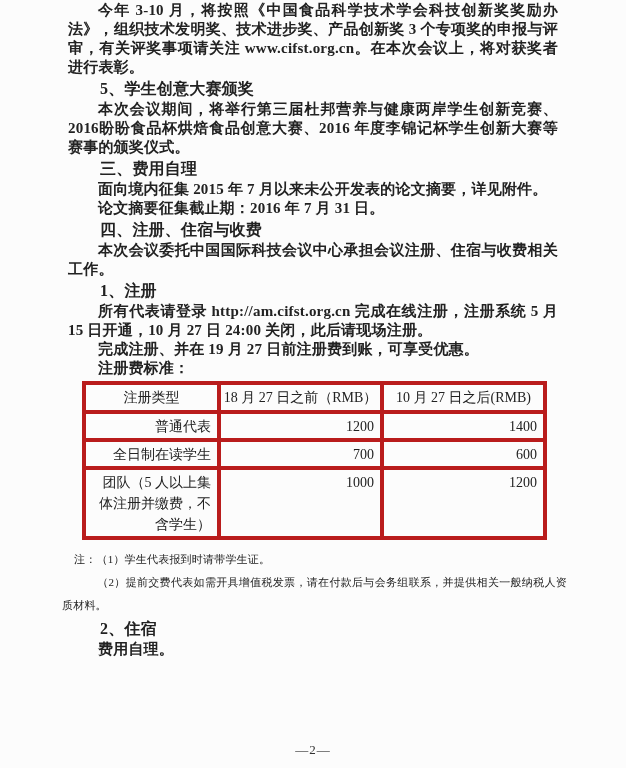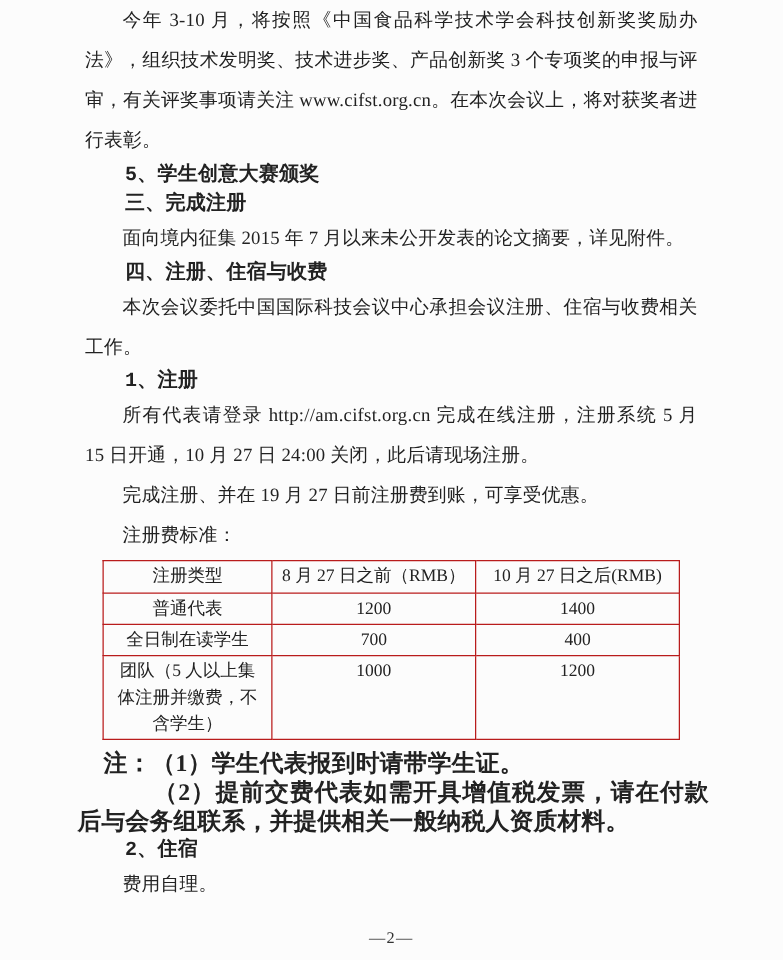--- a/index.html
+++ b/index.html
@@ -13,70 +13,70 @@
     overflow:hidden;
   }
   .content {
     position:absolute;
     left:68px; top:1px;
     width:490px;
   }
   .para {
     margin:0;
     font-size:15px;
-    line-height:32px;
+    line-height:19px;
     text-align:justify;
     text-indent:2em;
     letter-spacing:0.2px;
+    font-weight:bold;
   }
   .heading {
     margin:0;
     font-size:16px;
     line-height:23px;
     font-weight:bold;
     text-indent:2em;
-    font-family:Liberation Mono, monospace;
+    font-family:Liberation Serif, serif;
     letter-spacing:0.2px;
   }
   .fee-table-wrap {
     margin:3px 0 8px 14px;
   }
   table.fee-table {
     border-collapse:collapse;
     table-layout:fixed;
     width:461px;
     font-size:14px;
   }
   table.fee-table th, table.fee-table td {
-    border:1px solid #b91c1c;
+    border:4px solid #b91c1c;
   }
   table.fee-table th {
     font-weight:normal;
     text-align:center;
     height:23px;
     padding:1px 2px;
     line-height:21px;
     overflow:hidden;
     white-space:nowrap;
   }
   table.fee-table td {
-    text-align:center;
+    text-align:right;
     vertical-align:top;
     padding:2px 6px 1px 6px;
     line-height:21px;
     height:21px;
   }
   .notes {
     margin-left:-6px;
     width:505px;
-    font-size:19px;
+    font-size:11px;
     line-height:23px;
     text-align:justify;
     letter-spacing:0.2px;
-    font-weight:bold;
   }
   .note-line { margin:0; }
   .note-indent-1 { text-indent:1.1em; }
   .note-indent-3 { text-indent:3.2em; }
   .page-footer {
     position:absolute;
     left:0; right:0;
     bottom:10px;
     text-align:center;
     font-size:13px;
@@ -87,24 +87,26 @@
 </head>
 <body>
 
 <div class="page">
   <div class="content">
 
     <p class="para">今年 3-10 月，将按照《中国食品科学技术学会科技创新奖奖励办法》，组织技术发明奖、技术进步奖、产品创新奖 3 个专项奖的申报与评审，有关评奖事项请关注 www.cifst.org.cn。在本次会议上，将对获奖者进行表彰。</p>
 
     <p class="heading">5、学生创意大赛颁奖</p>
 
+    <p class="para">本次会议期间，将举行第三届杜邦营养与健康两岸学生创新竞赛、2016盼盼食品杯烘焙食品创意大赛、2016 年度李锦记杯学生创新大赛等赛事的颁奖仪式。</p>
 
-    <p class="heading">三、完成注册</p>
+    <p class="heading">三、费用自理</p>
 
     <p class="para">面向境内征集 2015 年 7 月以来未公开发表的论文摘要，详见附件。</p>
+    <p class="para">论文摘要征集截止期：2016 年 7 月 31 日。</p>
 
     <p class="heading">四、注册、住宿与收费</p>
 
     <p class="para">本次会议委托中国国际科技会议中心承担会议注册、住宿与收费相关工作。</p>
 
     <p class="heading">1、注册</p>
 
     <p class="para">所有代表请登录 http://am.cifst.org.cn 完成在线注册，注册系统 5 月 15 日开通，10 月 27 日 24:00 关闭，此后请现场注册。</p>
     <p class="para">完成注册、并在 19 月 27 日前注册费到账，可享受优惠。</p>
     <p class="para">注册费标准：</p>
@@ -112,34 +114,34 @@
     <div class="fee-table-wrap">
       <table class="fee-table">
         <colgroup>
           <col style="width:135px">
           <col style="width:163px">
           <col style="width:163px">
         </colgroup>
         <thead>
           <tr>
             <th>注册类型</th>
-            <th>8 月 27 日之前（RMB）</th>
+            <th>18 月 27 日之前（RMB）</th>
             <th>10 月 27 日之后(RMB)</th>
           </tr>
         </thead>
         <tbody>
           <tr>
             <td>普通代表</td>
             <td>1200</td>
             <td>1400</td>
           </tr>
           <tr>
             <td>全日制在读学生</td>
             <td>700</td>
-            <td>400</td>
+            <td>600</td>
           </tr>
           <tr>
             <td style="height:44px">团队（5 人以上集体注册并缴费，不含学生）</td>
             <td>1000</td>
             <td>1200</td>
           </tr>
         </tbody>
       </table>
     </div>
 

